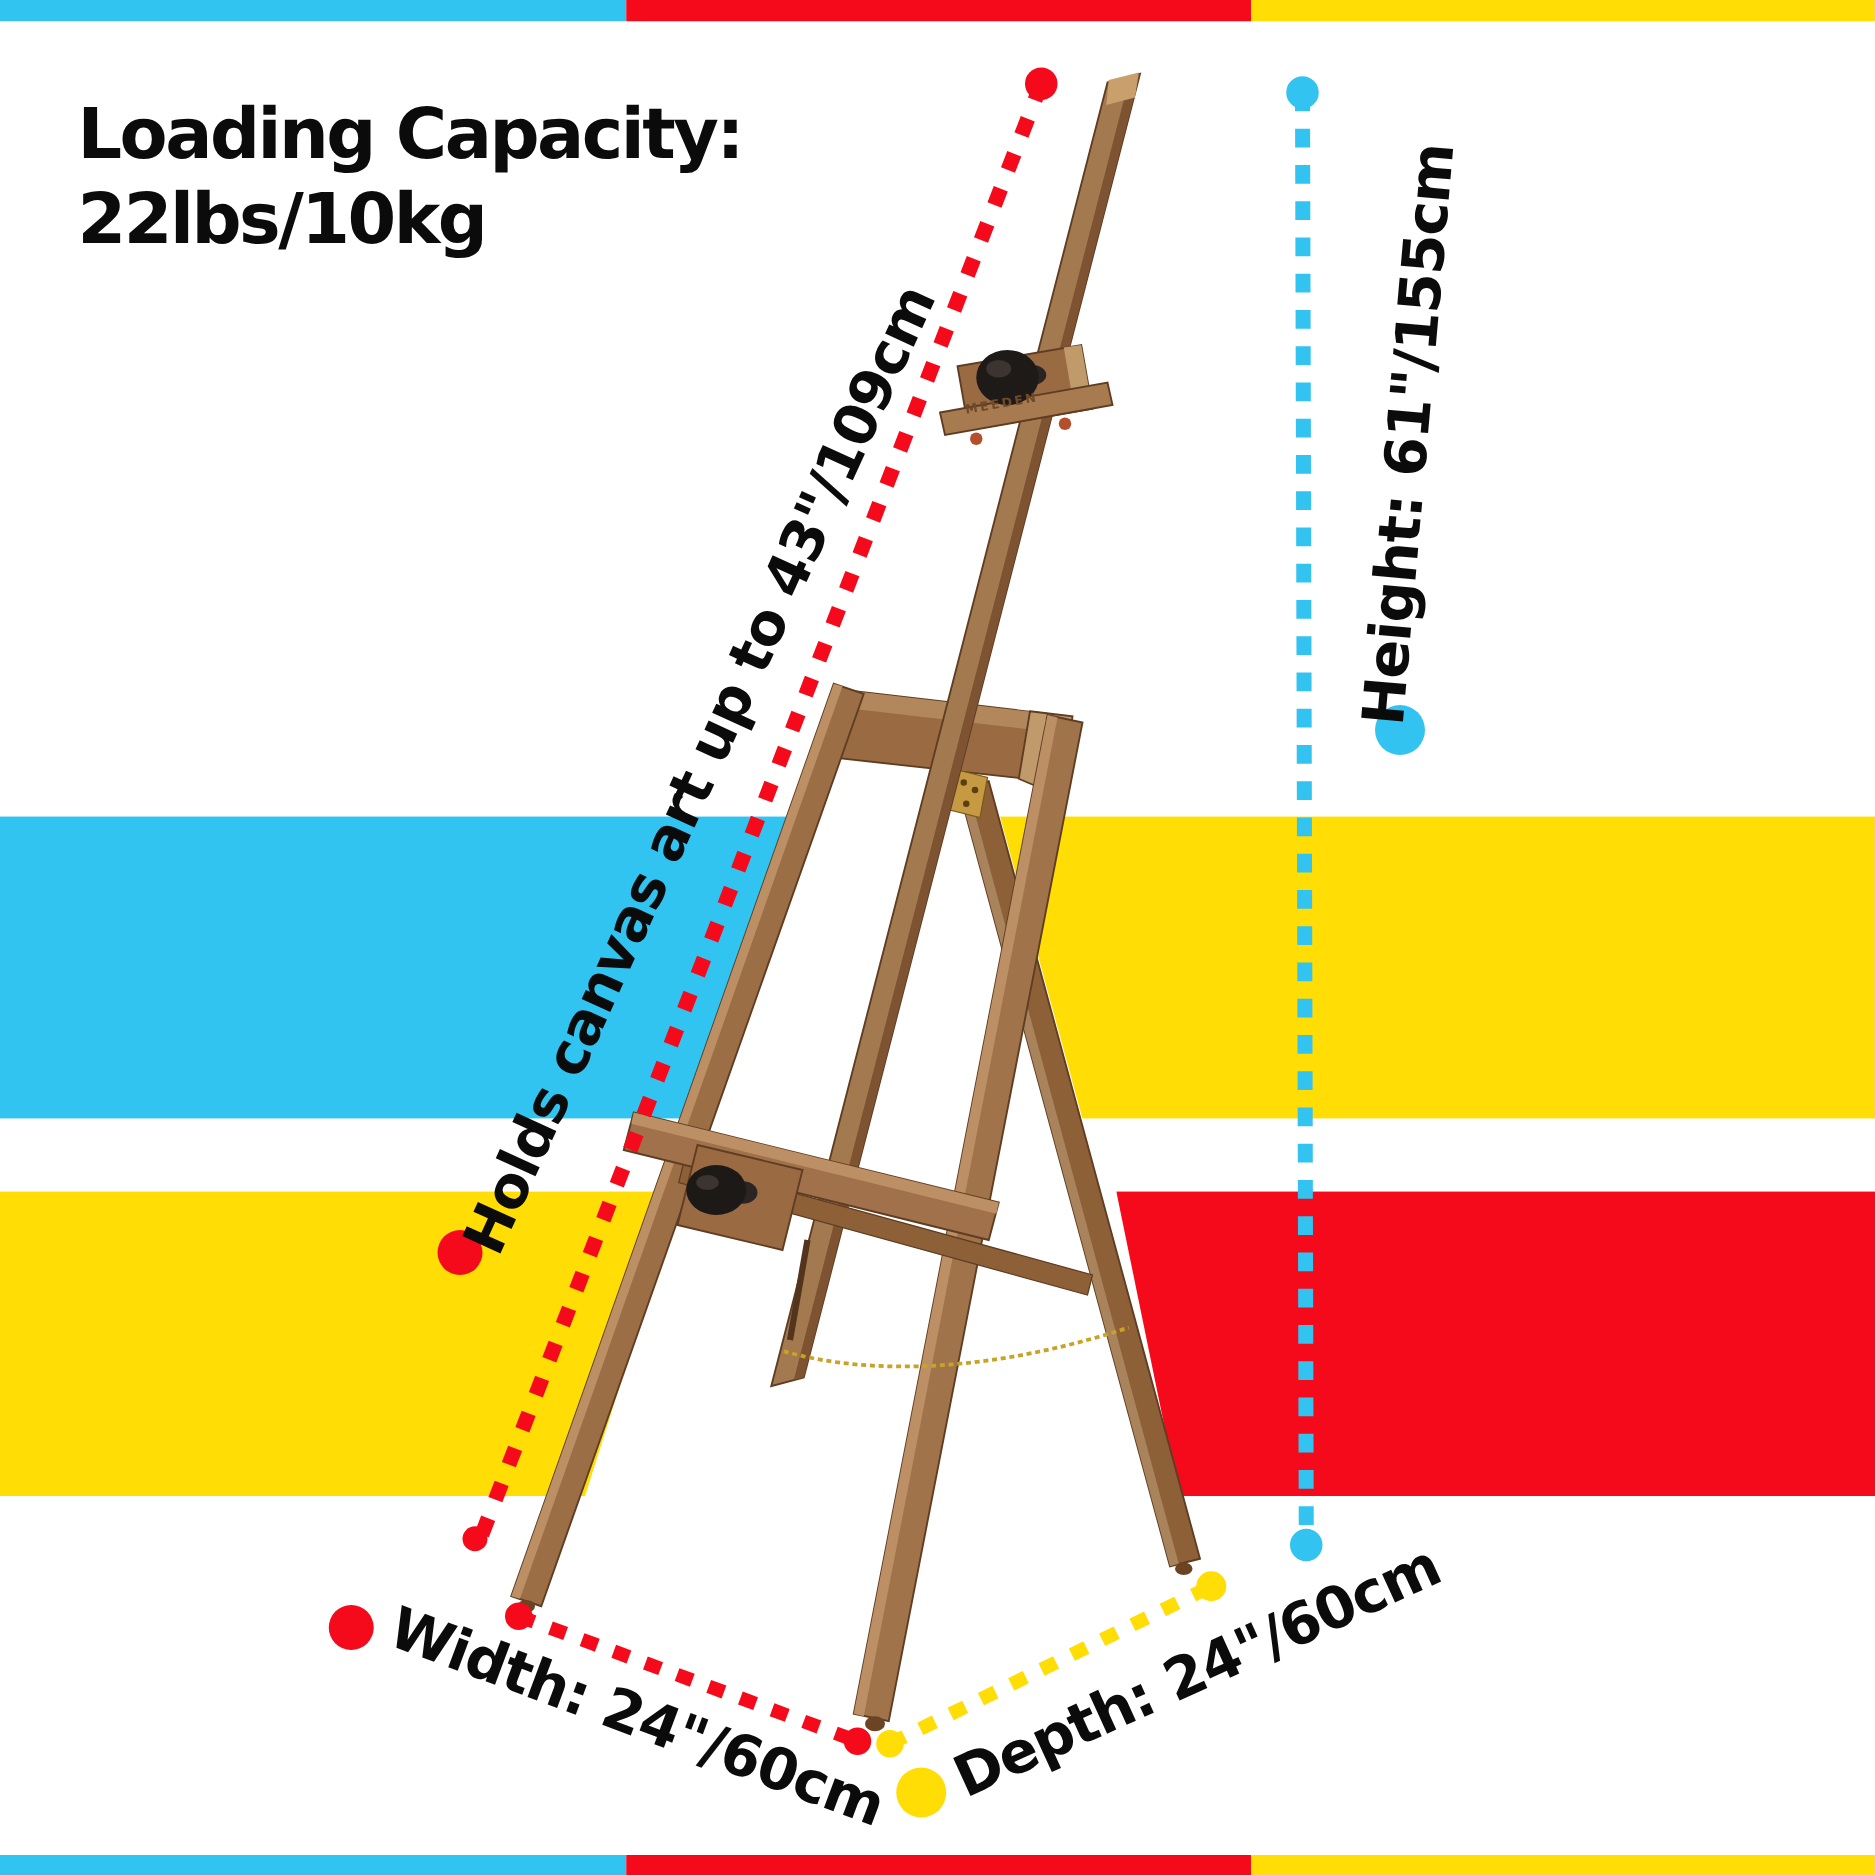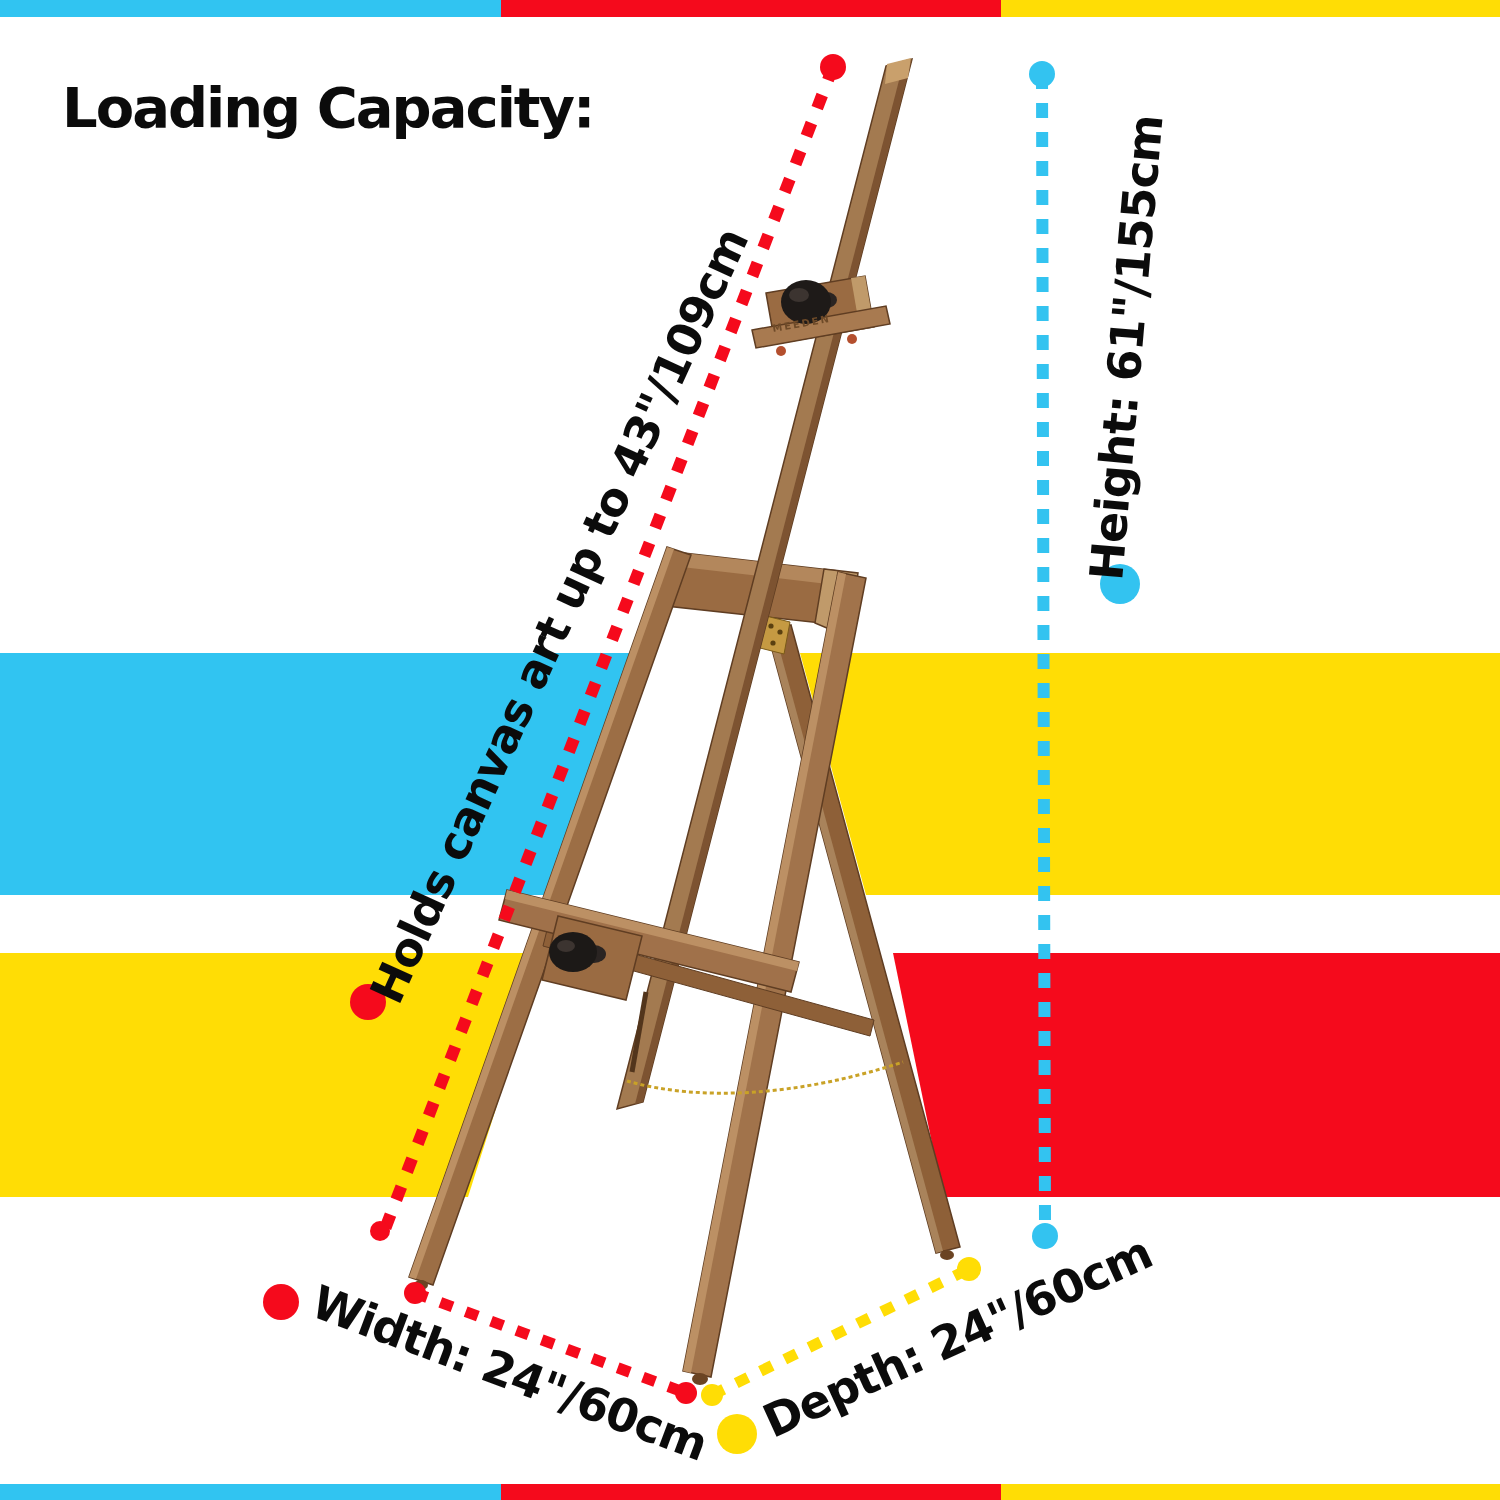--- a/index.html
+++ b/index.html
@@ -154,20 +154,21 @@
     </g>
 
     <circle cx="368" cy="1002" r="18" fill="#F50A1C"></circle>
     <circle cx="1120" cy="584" r="20" fill="#33C3F0"></circle>
     <circle cx="281" cy="1302" r="18" fill="#F50A1C"></circle>
     <circle cx="737" cy="1434" r="20" fill="#FFDD05"></circle>
   </svg>
 
   <div class="txt" id="loading-capacity">
     <div>Loading Capacity:</div>
+    <div>22lbs/10kg</div>
   </div>
 
   <div class="txt rot" id="holds-label">Holds canvas art up to 43"/109cm</div>
 
   <div class="txt rot" id="height-label">Height: 61"/155cm</div>
 
   <div class="txt rot" id="width-label">Width: 24"/60cm</div>
 
   <div class="txt rot" id="depth-label">Depth: 24"/60cm</div>
 

